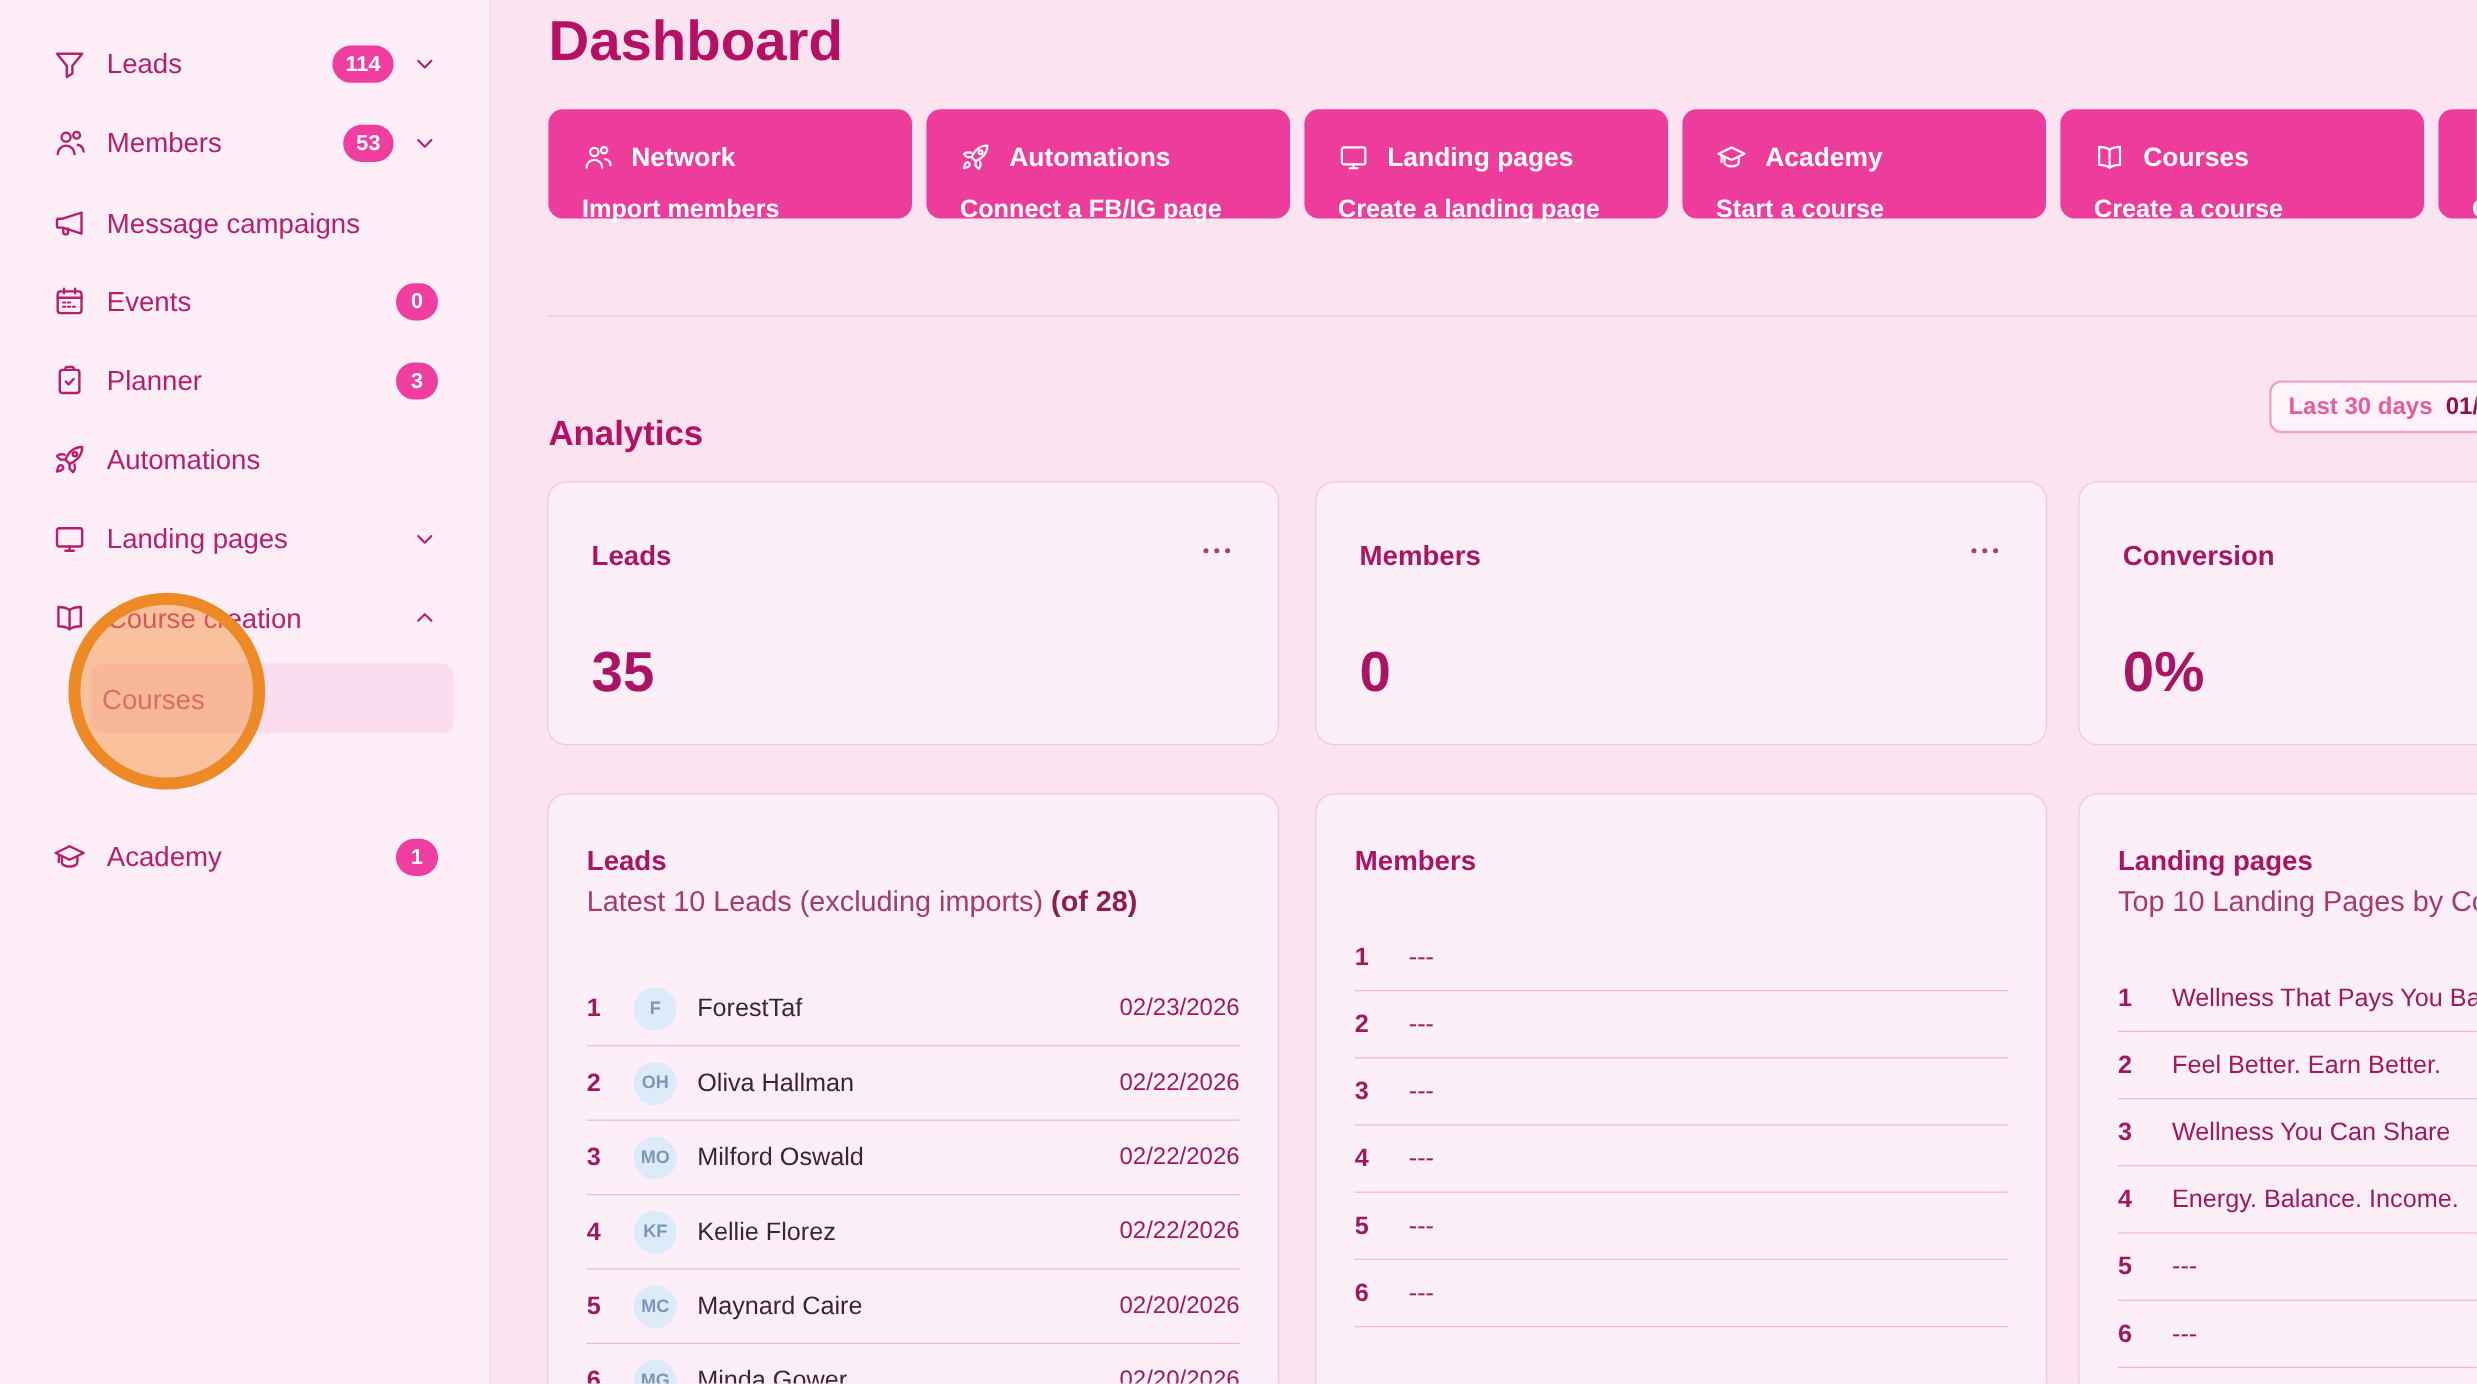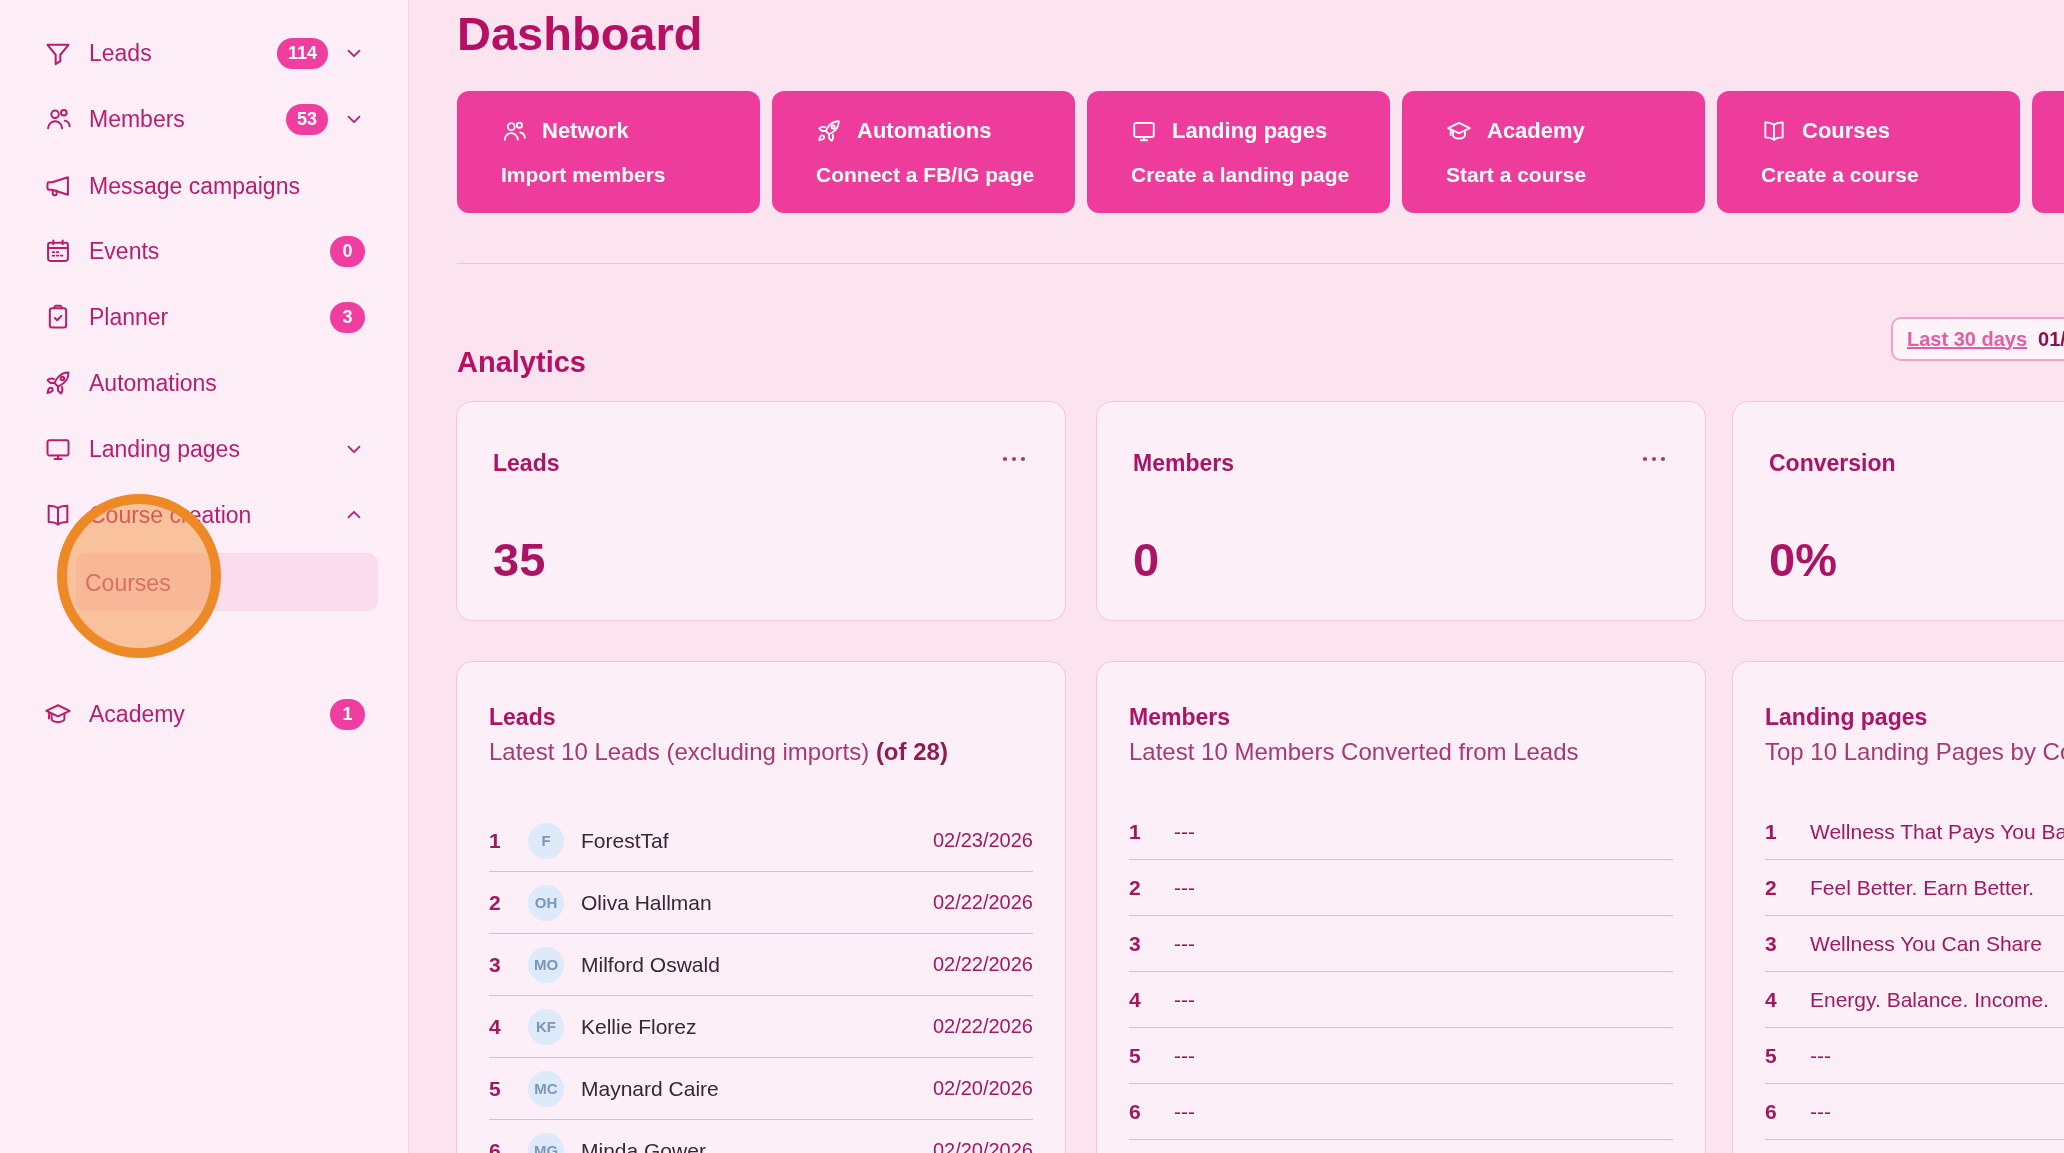--- a/index.html
+++ b/index.html
@@ -24,32 +24,32 @@
   .chev-up svg{transform:rotate(180deg);}
   .nav-sub{padding-left:85px;color:#bb4a83;height:44px;}
   .active-row{position:absolute;left:76px;top:553px;width:302px;height:58px;
     background:#fbdcee;border-radius:10px;z-index:-1;}
   
   .highlight-circle{position:absolute;left:57px;top:494px;width:144px;height:144px;
     border:10px solid #ee8a26;border-radius:50%;background:rgba(245,148,66,0.5);
     z-index:50;pointer-events:none;}
   
   .page-title{position:absolute;left:457px;top:-10px;font-size:47px;font-weight:700;color:#b60f63;margin-top:16px;}
-  .qa-card{position:absolute;top:91px;width:303px;height:122px;background:#ee3c9d;border-radius:12px;
-    color:#fff;padding:27px 44px;box-sizing:border-box;cursor:pointer;}
+  .qa-card{position:absolute;top:91px;width:303px;height:91px;background:#ee3c9d;border-radius:12px;
+    color:#fff;padding:27px 28px;box-sizing:border-box;cursor:pointer;}
   .qa-title-row{display:flex;align-items:center;gap:15px;font-size:22px;font-weight:600;height:26px;}
   .qa-icon{width:26px;height:26px;flex:none;color:#fff;}
   .qa-icon svg{width:26px;height:26px;display:block;}
   .qa-sub{margin-top:19px;font-size:21px;font-weight:600;white-space:nowrap;}
   .divider{position:absolute;left:457px;top:263px;width:1607px;height:1px;background:#ecc3da;}
   .analytics-heading{position:absolute;left:457px;top:322px;font-size:29px;font-weight:700;color:#b60f63;}
   .date-pill{position:absolute;left:1891px;top:317px;width:280px;height:44px;box-sizing:border-box;
     background:#fdf3f9;border:2px solid #f0a2ca;border-radius:10px;display:flex;align-items:center;
     padding:0 14px;gap:11px;cursor:pointer;}
-  .date-pill .dp-label{font-size:20px;font-weight:600;color:#e45da2;white-space:nowrap;text-decoration:underline;}
+  .date-pill .dp-label{font-size:20px;font-weight:600;color:#e45da2;white-space:nowrap;}
   .date-pill .dp-value{font-size:20px;font-weight:700;color:#8e1050;white-space:nowrap;}
   .stat-card{position:absolute;top:401px;width:610px;height:220px;background:#fdeff7;
     border:1px solid #f2c6de;border-radius:16px;box-sizing:border-box;padding:46px 36px;}
   .stat-title{font-size:23px;font-weight:700;color:#ab1464;line-height:30px;}
   .stat-value{margin-top:56px;font-size:47px;font-weight:700;color:#ab1464;line-height:52px;}
   .stat-menu{position:absolute;right:34px;top:44px;width:34px;height:26px;color:#a83b72;cursor:pointer;}
   .stat-menu svg{width:34px;height:26px;display:block;}
   .list-card{position:absolute;top:661px;width:610px;height:560px;background:#fdeff7;
     border:1px solid #f2c6de;border-radius:16px;box-sizing:border-box;padding:40px 32px 0 32px;overflow:hidden;}
   .list-title{font-size:23px;font-weight:700;color:#ab1464;line-height:30px;}
@@ -384,21 +384,20 @@
       <span class="row-num">6</span>
       <span class="avatar">MG</span>
       <span class="lead-name">Minda Gower</span>
       <span class="lead-date">02/20/2026</span>
     </div>
   </div>
 </div>
 
 <div class="list-card" style="left:1096px">
   <div class="list-title">Members</div>
-  <div class="list-sub">Latest 10 Members Converted from Leads</div>
   <div class="rows-simple">
     <div class="simple-row">
       <span class="row-num">1</span>
       <span class="simple-val">---</span>
     </div>
     <div class="simple-row">
       <span class="row-num">2</span>
       <span class="simple-val">---</span>
     </div>
     <div class="simple-row">

